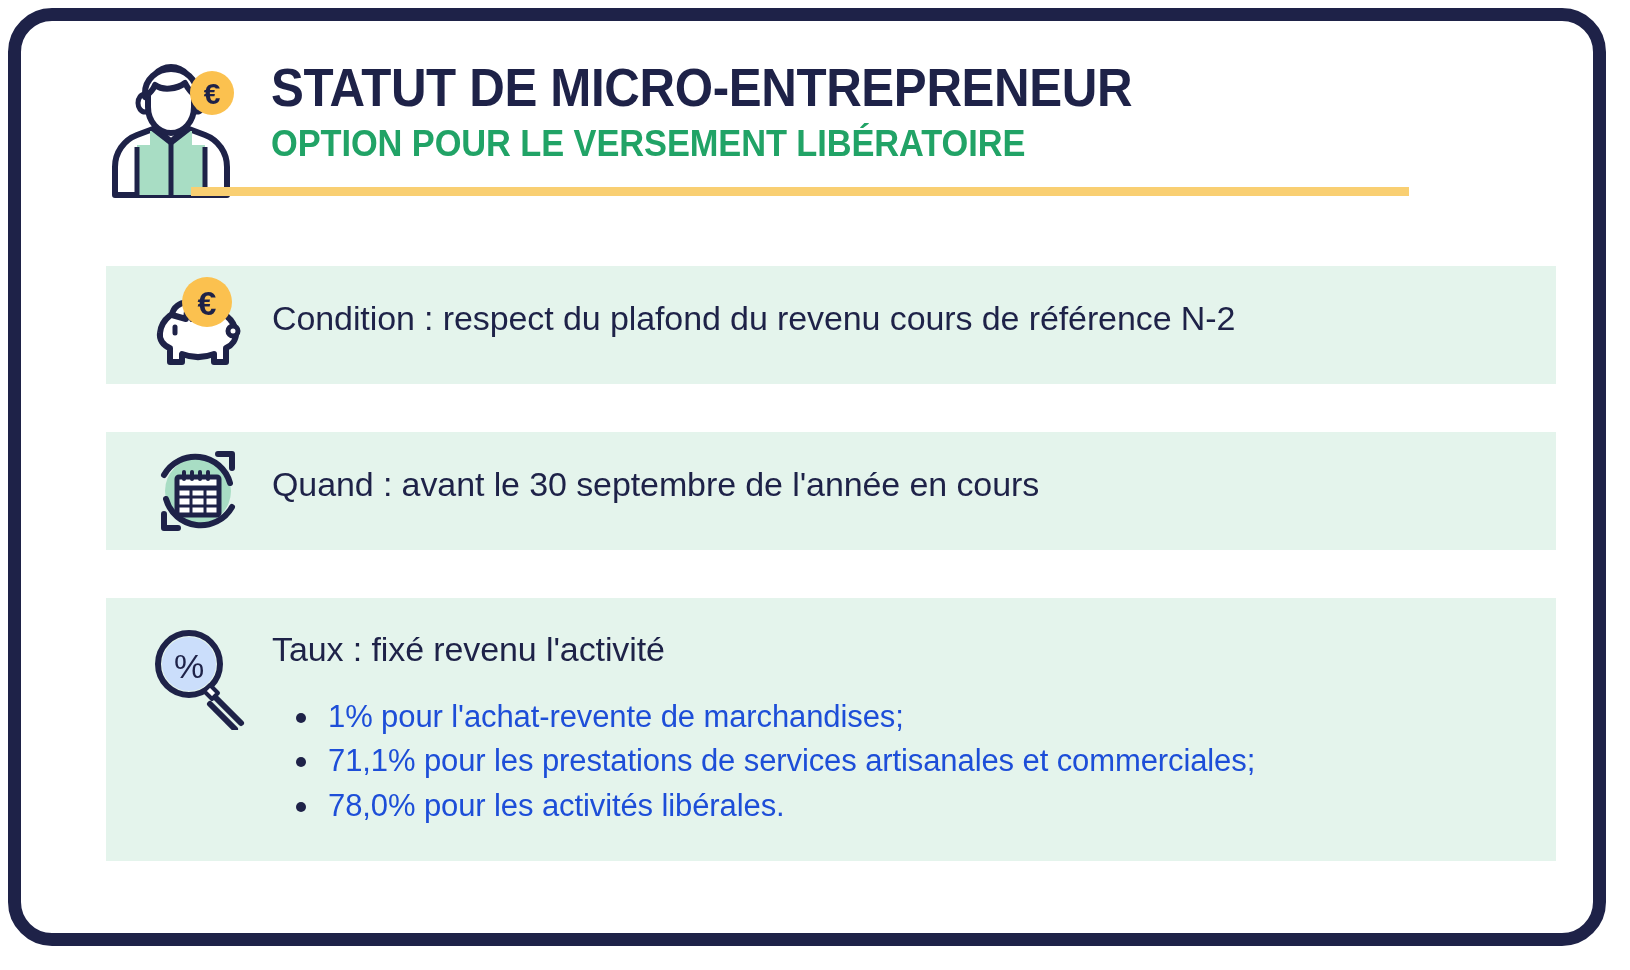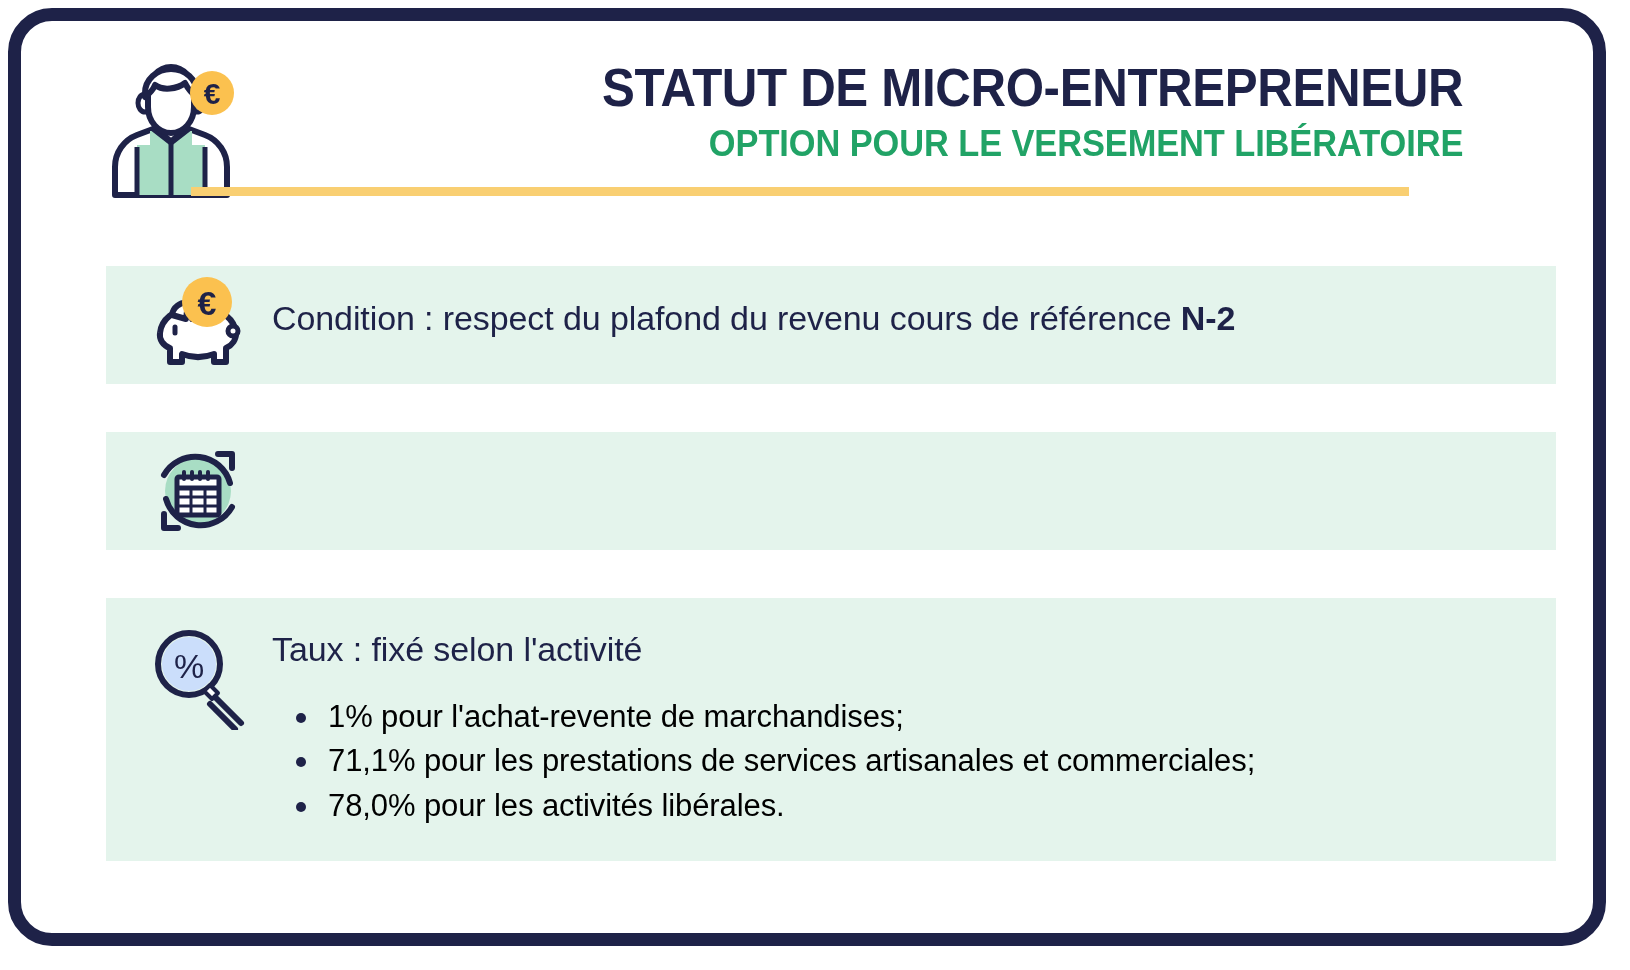--- a/index.html
+++ b/index.html
@@ -39,21 +39,20 @@
     left: 0;
     top: 14px;
     width: 140px;
     height: 140px;
   }
   .header-text {
     position: absolute;
     left: 170px;
     top: 10px;
     right: 0;
-    text-align: right;
   }
   .title-main {
     font-size: 53px;
     font-weight: bold;
     color: #1e2248;
     letter-spacing: -0.4px;
     line-height: 1.08;
     transform: scaleX(0.93);
     transform-origin: left center;
     white-space: nowrap;
@@ -109,32 +108,32 @@
   #band-condition .band-body { top: 31px; }
   #band-quand .band-body { top: 31px; }
   #band-taux .band-body { top: 30px; }
 
   .band-text {
     font-size: 34px;
     line-height: 1.25;
     color: #1e2248;
     letter-spacing: -0.1px;
   }
-  .band-text .strong { font-weight: bold; }
+  .band-text .strong { font-weight: normal; }
 
   .rate-list {
     margin: 24px 0 0 0;
     padding: 0;
     list-style: none;
   }
   .rate-list li {
     position: relative;
     font-size: 31px;
     line-height: 1.45;
-    color: #000000;
+    color: #1d4ed8;
     padding-left: 56px;
     letter-spacing: -0.1px;
   }
   .rate-list li::before {
     content: "";
     position: absolute;
     left: 24px;
     top: 18px;
     width: 10px;
     height: 10px;
@@ -227,38 +226,41 @@
         <line x1="48" y1="35" x2="48" y2="42" stroke="#1e2248" stroke-width="4" stroke-linecap="round"></line>
         <line x1="56" y1="35" x2="56" y2="42" stroke="#1e2248" stroke-width="4" stroke-linecap="round"></line>
         <line x1="64" y1="35" x2="64" y2="42" stroke="#1e2248" stroke-width="4" stroke-linecap="round"></line>
 
         <line x1="47" y1="51" x2="47" y2="78" stroke="#1e2248" stroke-width="3"></line>
         <line x1="61" y1="51" x2="61" y2="78" stroke="#1e2248" stroke-width="3"></line>
         <line x1="33" y1="60" x2="75" y2="60" stroke="#1e2248" stroke-width="3"></line>
         <line x1="33" y1="69" x2="75" y2="69" stroke="#1e2248" stroke-width="3"></line>
       </svg>
     </div>
+    <div class="band-body">
+      <div class="band-text">Quand : avant le 30 septembre de l'année en cours</div>
+    </div>
   </div>
 
   <div class="band" id="band-taux">
     <div class="band-icon">
       <svg viewBox="0 0 108 108" width="108" height="108">
         <circle cx="45" cy="42" r="27" fill="#cbdefb"></circle>
         <circle cx="45" cy="42" r="31" fill="none" stroke="#1e2248" stroke-width="6"></circle>
 
         <path d="M66 63 l8 8 l-6 6 l-8 -8 z" fill="#ffffff" stroke="#1e2248" stroke-width="4" stroke-linejoin="round"></path>
 
         <line x1="72" y1="76" x2="97" y2="101" stroke="#1e2248" stroke-width="6" stroke-linecap="round"></line>
         <line x1="66" y1="82" x2="91" y2="107" stroke="#1e2248" stroke-width="6" stroke-linecap="round"></line>
 
         <text x="45" y="56" text-anchor="middle" font-family="'Liberation Sans', sans-serif" font-size="34" font-weight="500" fill="#1e2248">%</text>
       </svg>
     </div>
     <div class="band-body">
-      <div class="band-text">Taux : fixé selon l'activité</div>
+      <div class="band-text">Taux : fixé revenu l'activité</div>
       <ul class="rate-list">
         <li>1% pour l'achat-revente de marchandises;</li>
         <li>71,1% pour les prestations de services artisanales et commerciales;</li>
         <li>78,0% pour les activités libérales.</li>
       </ul>
     </div>
   </div>
 
 </div>
 

